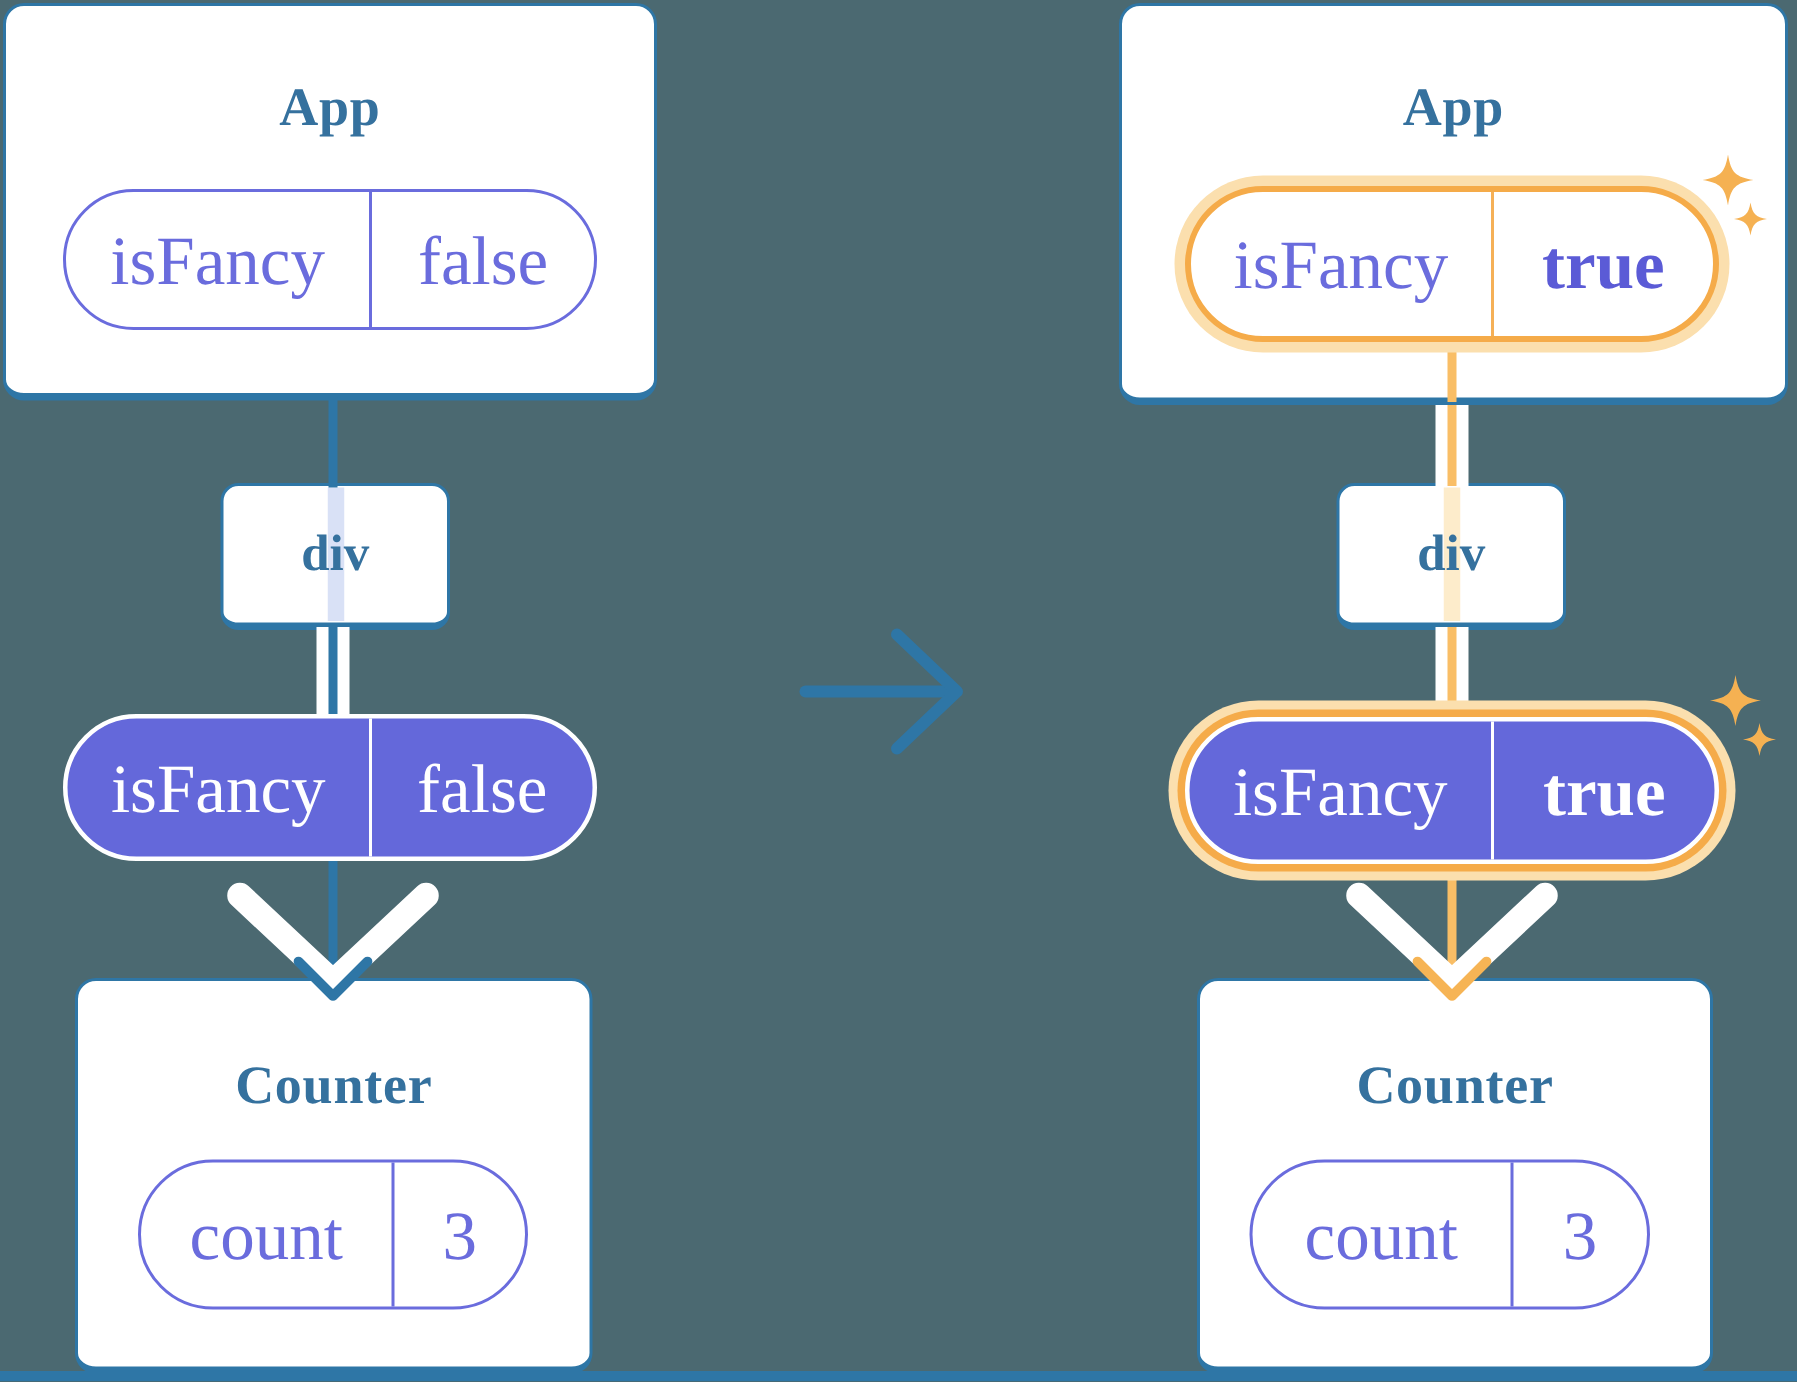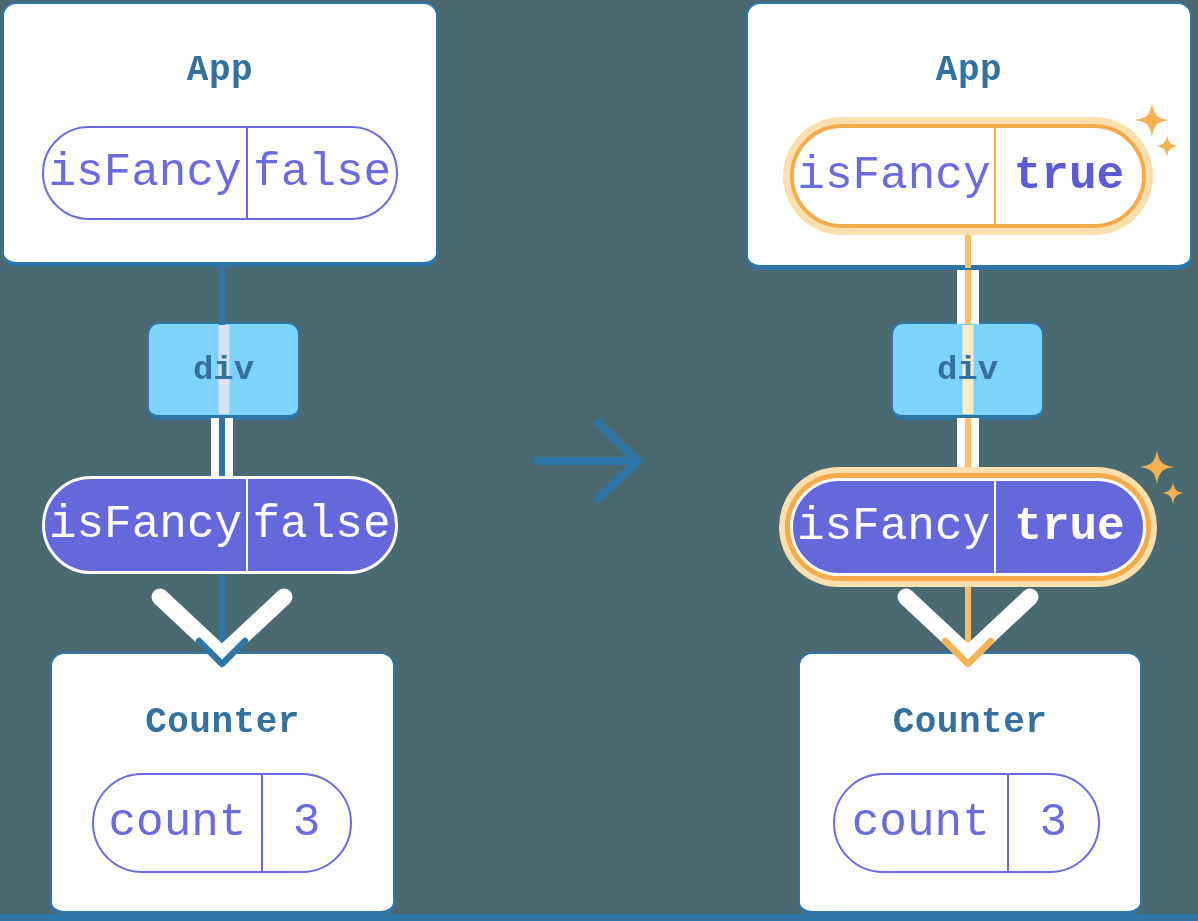--- a/index.html
+++ b/index.html
@@ -1,33 +1,33 @@
 <!DOCTYPE html>
 <html><head>
 <meta charset="utf-8">
 <style>
   html,body { margin:0; padding:0; background:#4b6971; }
   .stage {
     position:relative; width:1198px; height:921px; overflow:hidden;
     background:#4b6971;
-    font-family:Liberation Mono, monospace;
+    font-family:Liberation Serif, serif;
   }
 
   
   .card {
     position:absolute; background:#ffffff;
     border:2px solid #2e76a6; border-bottom-width:5px;
     border-radius:14px; box-sizing:border-box; z-index:1;
   }
   .title {
     position:absolute; text-align:center; z-index:3;
     color:#35719e; font-size:36px; font-weight:600; letter-spacing:0.5px;
   }
   .div-box {
-    position:absolute; background:#7dd3fc;
+    position:absolute; background:#ffffff;
     border:2.5px solid #2e76a6; border-bottom-width:5px;
     border-radius:12px; box-sizing:border-box; z-index:1;
     display:flex; align-items:center; justify-content:center;
   }
   .div-box .stripe {
     position:absolute; top:1px; bottom:1px; left:50%; width:11px;
     transform:translateX(-50%); z-index:1;
   }
   .div-box .lbl { position:relative; z-index:2; color:#35719e; font-size:34px; font-weight:600; }
 

